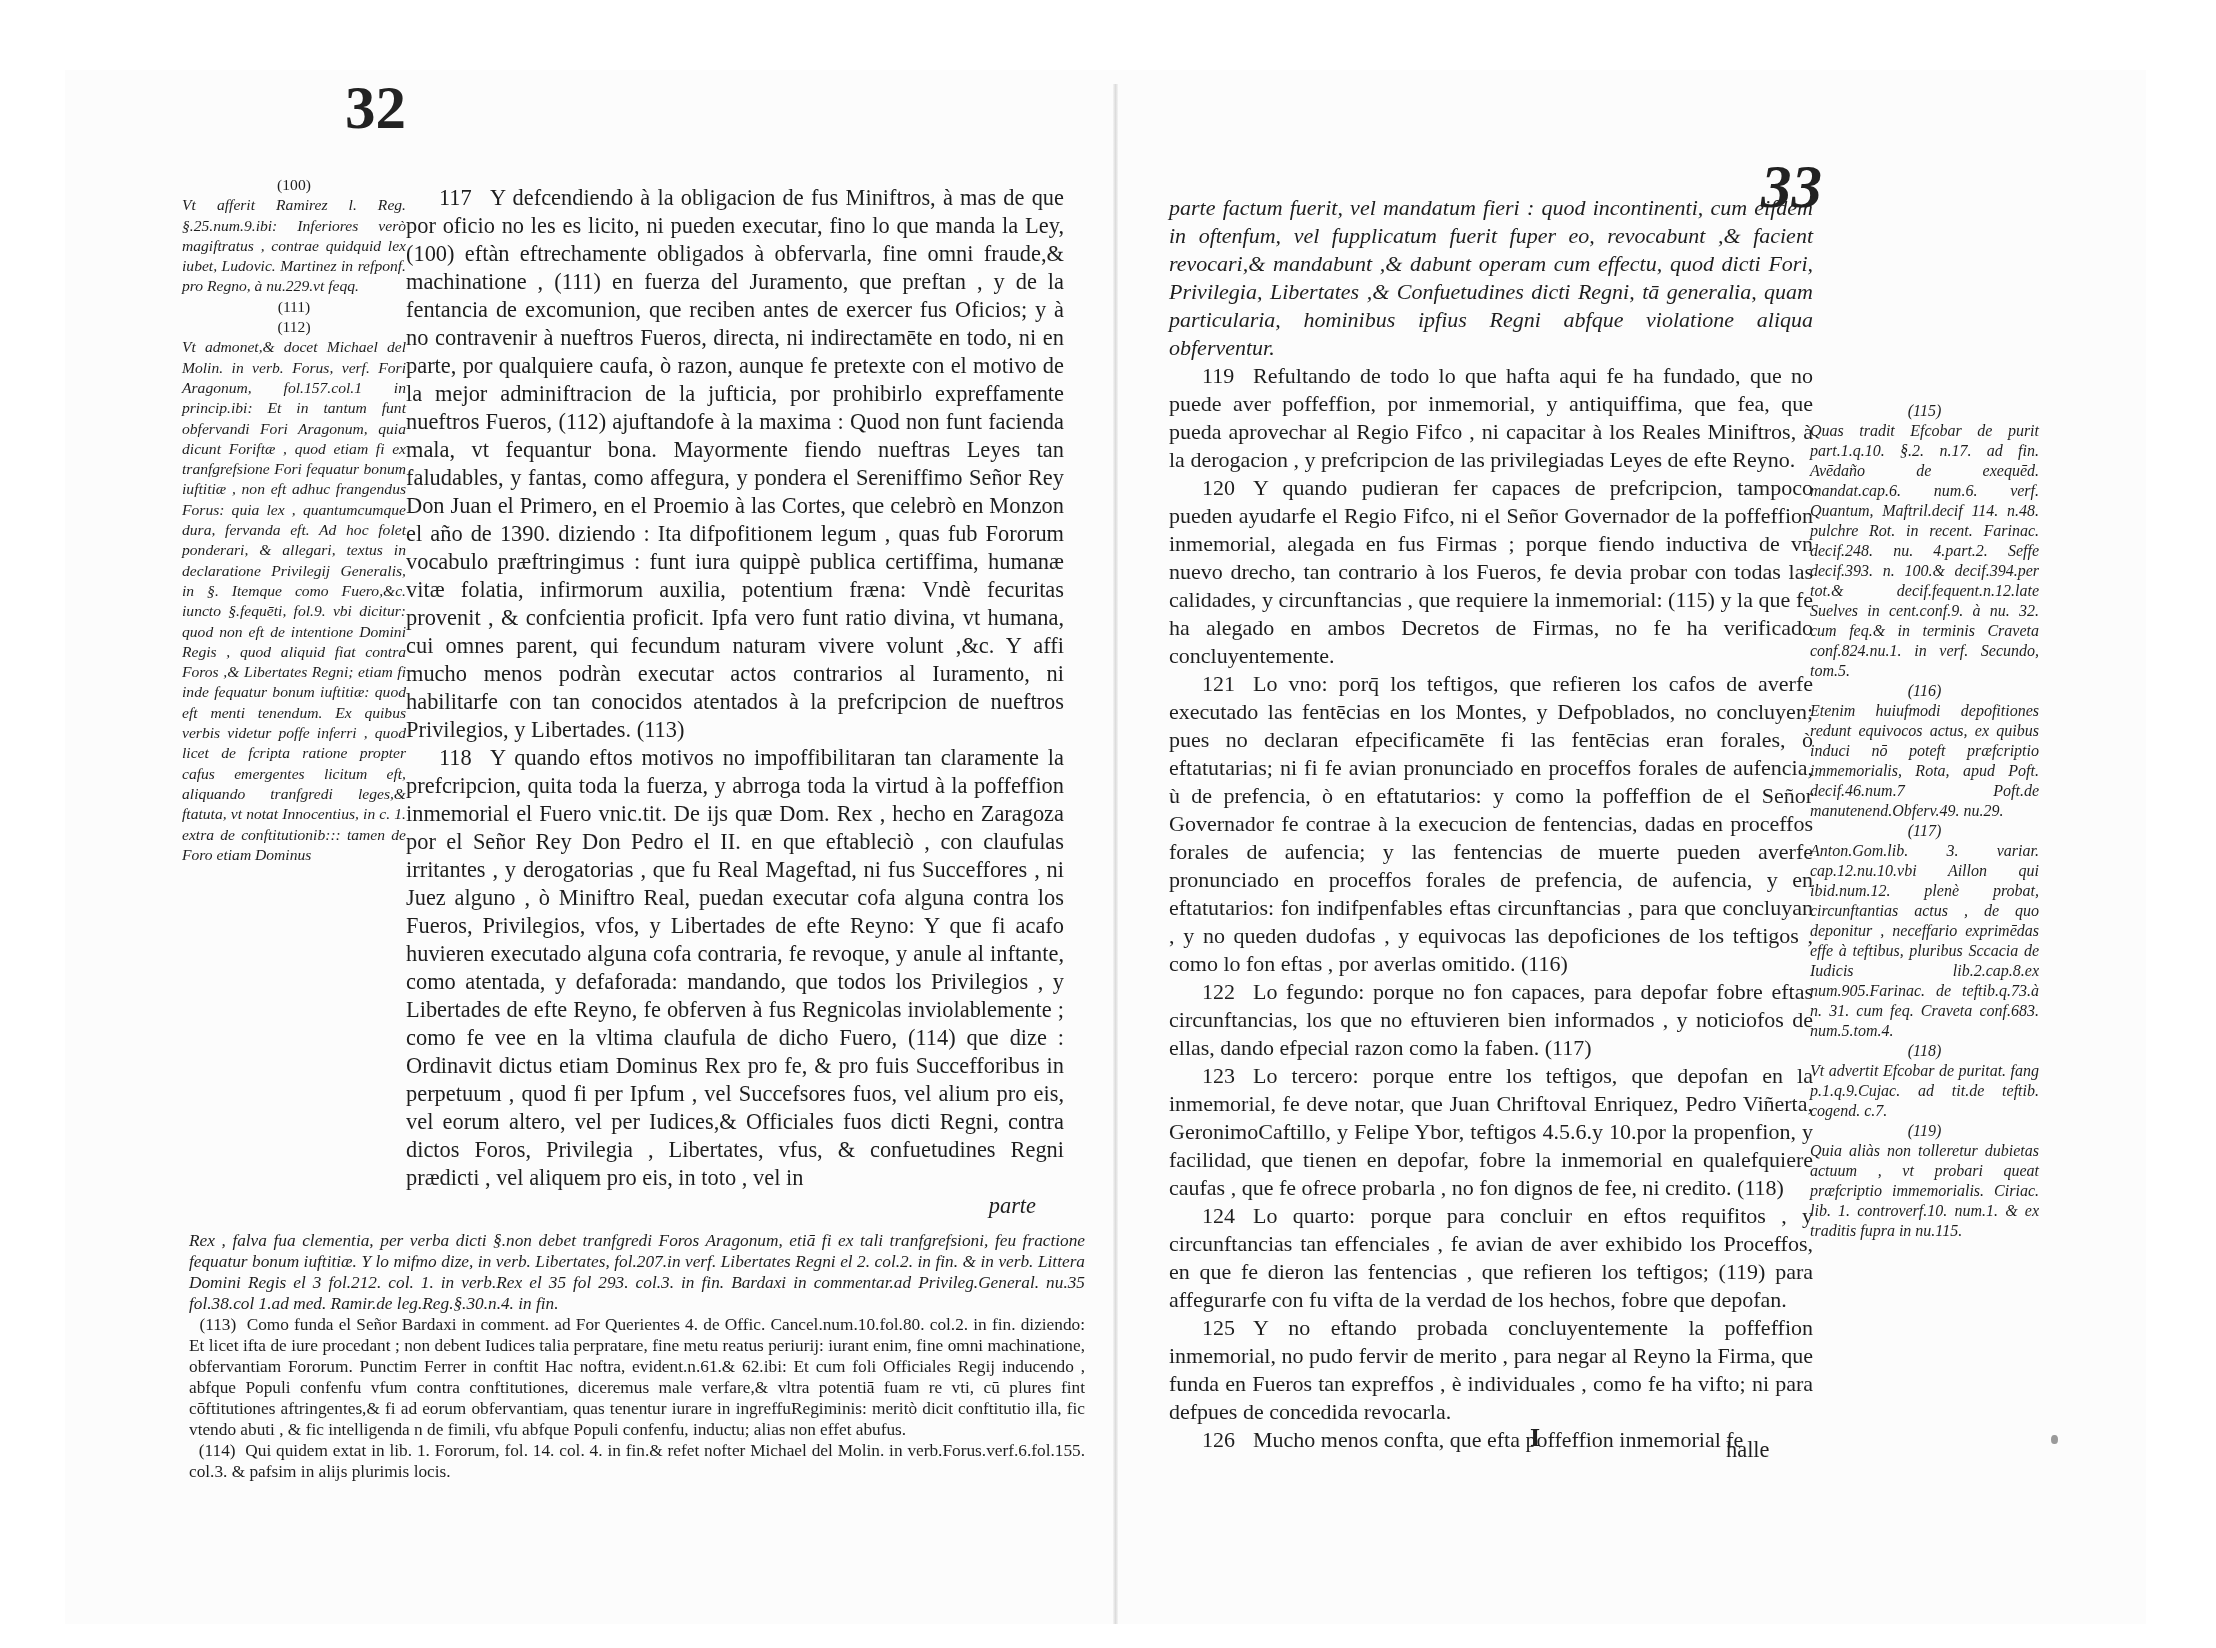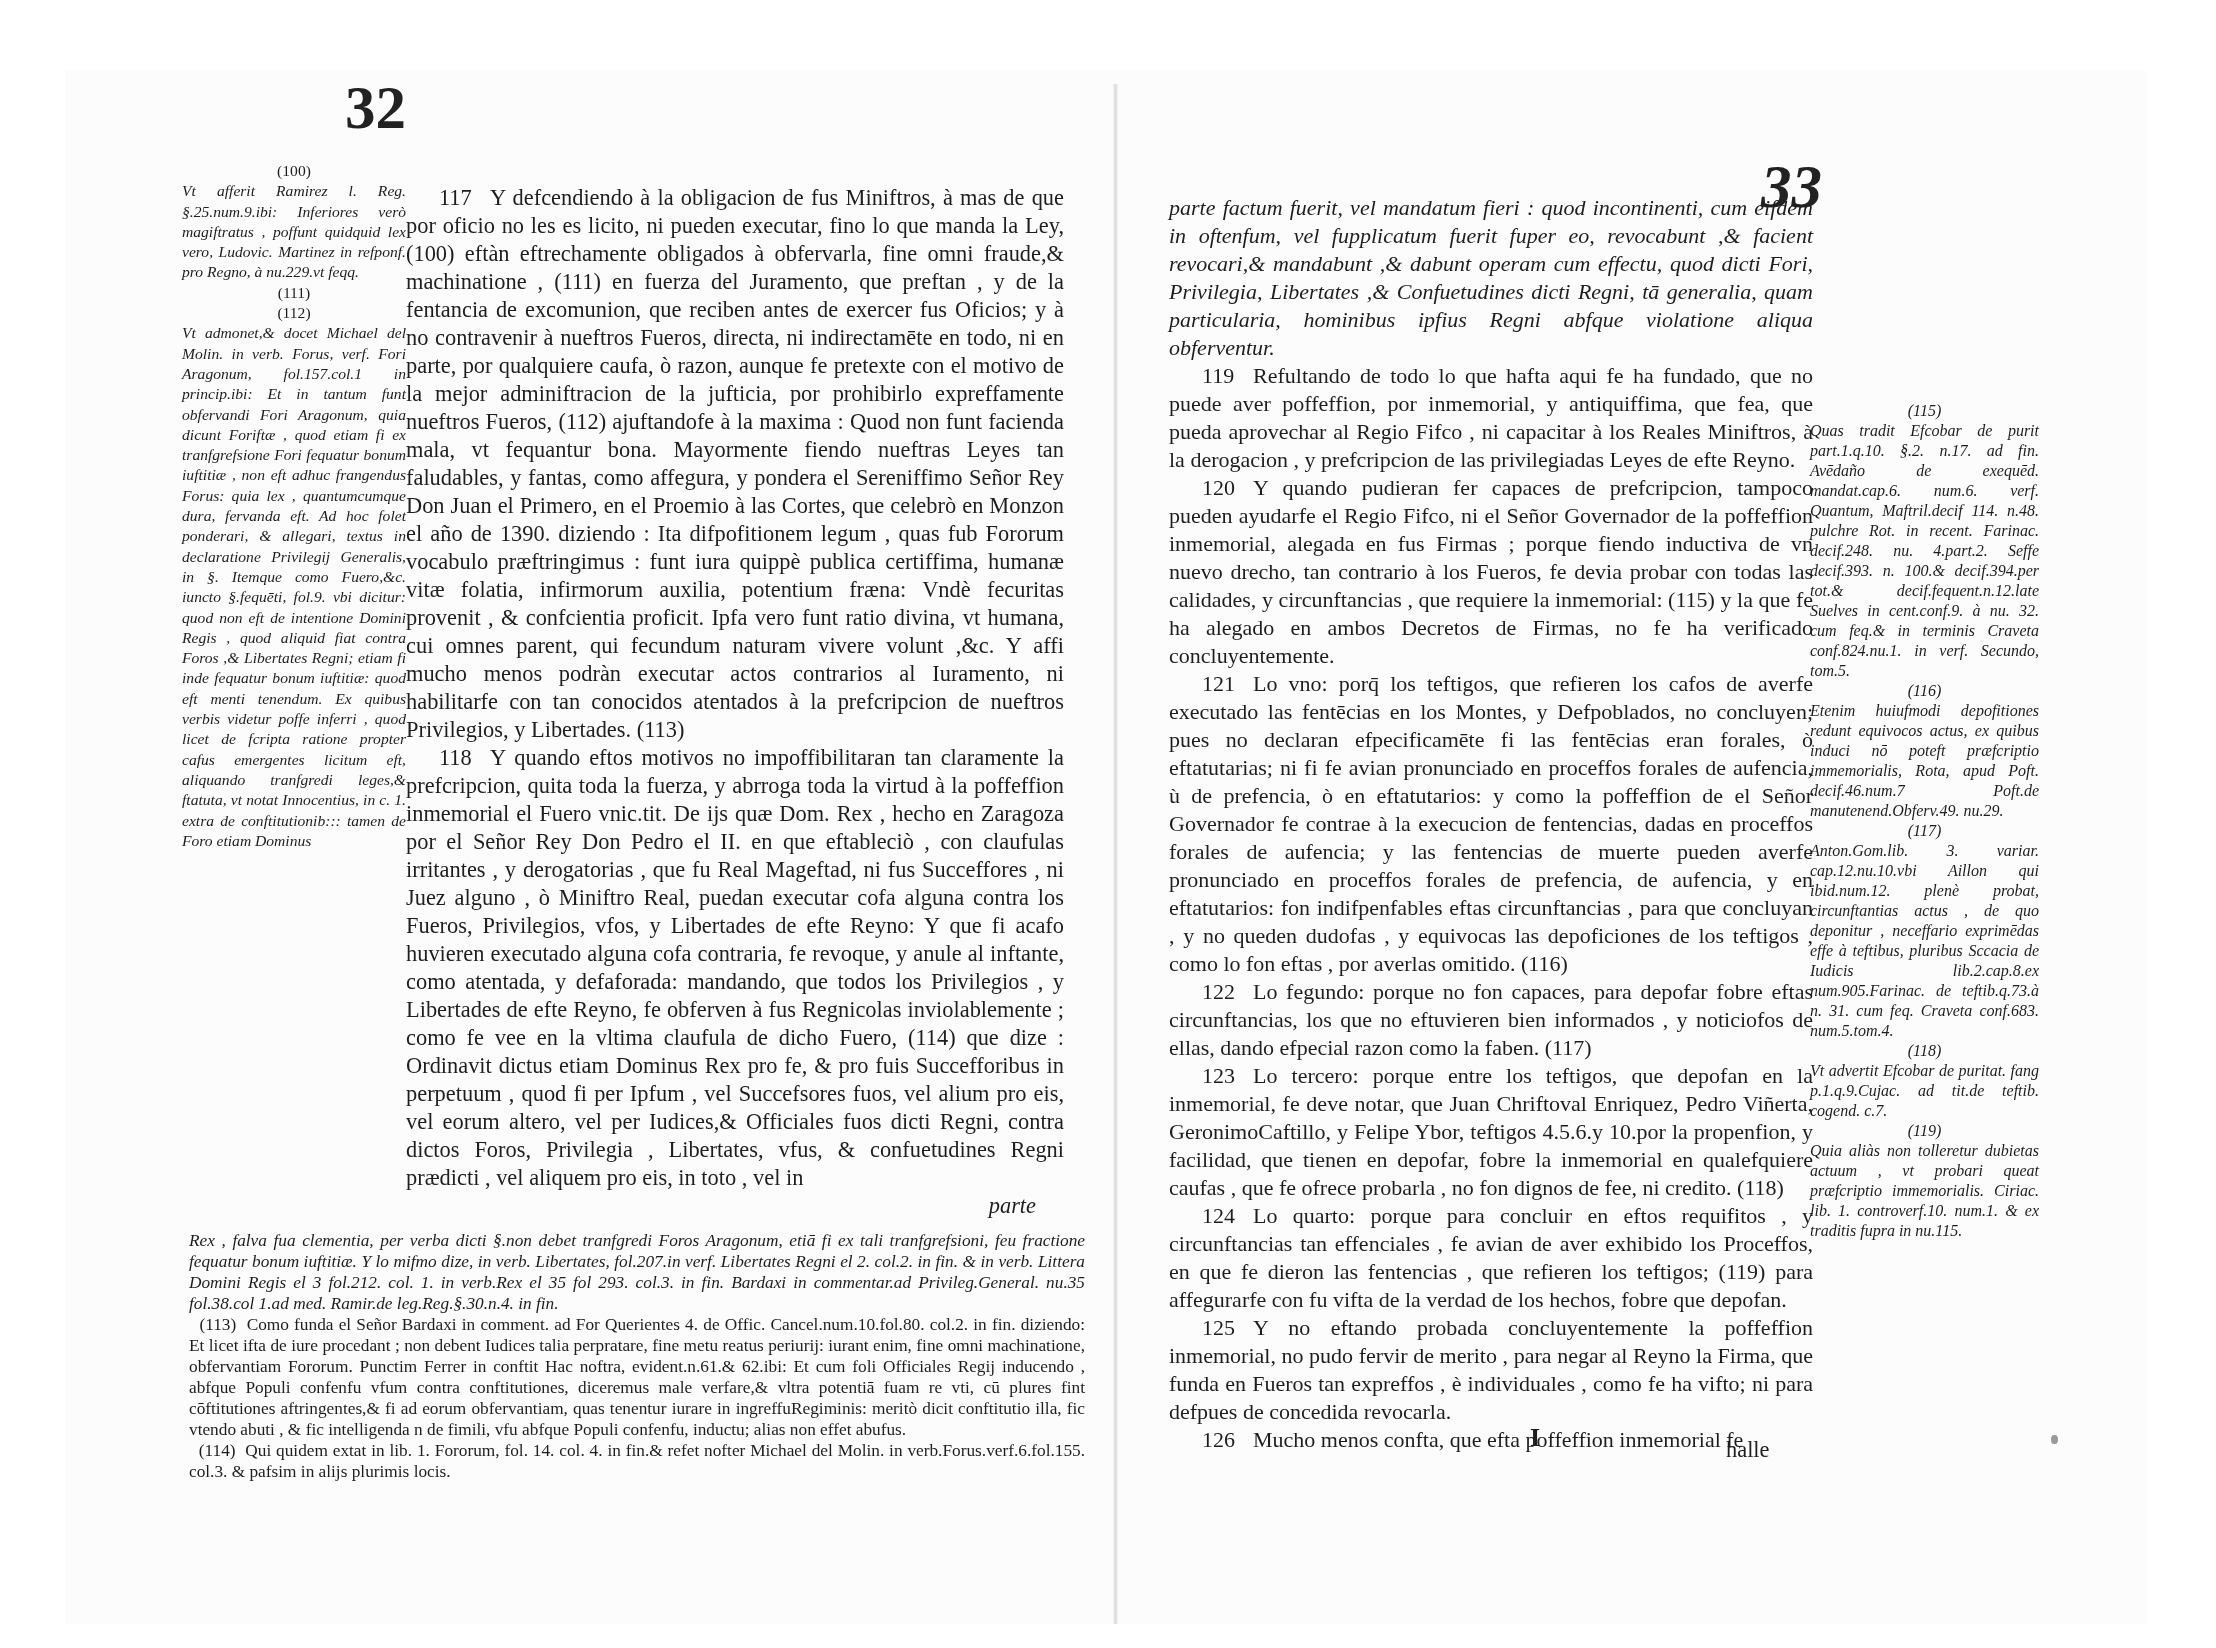--- a/index.html
+++ b/index.html
@@ -6,21 +6,21 @@
   body { width: 2216px; height: 1648px; position: relative; overflow: hidden; font-family: "Liberation Serif", "DejaVu Serif", serif; color: #1e1e1e; }
   .spread { position: absolute; left: 65px; top: 70px; width: 2081px; height: 1554px; background: #fbfbfb; }
   .page { position: absolute; top: 0; height: 1554px; background: #fcfcfc; }
   .page.left { left: 0; width: 1050px; border-right: 0.5px solid #e6e6e6; }
   .page.right { left: 1050px; width: 1031px; }
   .gutter { position: absolute; left: 1048px; top: 14px; width: 4.7px; height: 1540px; background: linear-gradient(90deg, #f4f4f4, #dcdcdc, #f4f4f4); }
   .folio { position: absolute; font-size: 61px; line-height: 1; color: #222; font-weight: bold; }
   .folio.l { left: 345px; top: 77px; }
   .folio.r { left: 1761px; top: 156px; font-style: italic; }
   .col { position: absolute; }
-  .margin-left { left: 182px; top: 161px; width: 224px; font-size: 15.6px; line-height: 20.3px; text-align: justify; }
+  .margin-left { left: 182px; top: 175px; width: 224px; font-size: 15.6px; line-height: 20.3px; text-align: justify; }
   .main-left { left: 406px; top: 184px; width: 658px; font-size: 22.4px; line-height: 28px; text-align: justify; }
   .foot-left { left: 189px; top: 1230px; width: 896px; font-size: 17.3px; line-height: 21px; text-align: justify; }
   .main-right { left: 1169px; top: 194px; width: 644px; font-size: 22px; line-height: 28px; text-align: justify; }
   .margin-right { left: 1810px; top: 401px; width: 229px; font-size: 16px; line-height: 20px; text-align: justify; font-style: italic; }
   .note-num { text-align: center; display: block; }
   .it { font-style: italic; }
   p { margin: 0; }
   .para-num { display: inline-block; width: 51px; text-indent: 0; padding-left: 33px; }
   .catch { text-align: right; font-style: italic; padding-right: 28px; }
   .sig { position: absolute; left: 1530px; top: 1423px; font-size: 26px; font-weight: bold; }
@@ -33,21 +33,21 @@
 <div class="spread">
   <div class="page left"></div>
   <div class="page right"></div>
   <div class="gutter"></div>
 </div>
 
 <div class="folio l">32</div>
 
 <div class="col margin-left">
   <span class="note-num">(100)</span>
-  <p class="it">Vt afferit Ramirez l. Reg. §.25.num.9.ibi: Inferiores verò magiftratus , poffunt quidquid lex vero, Ludovic. Martinez in refponf. pro Regno, à nu.229.vt feqq.</p>
+  <p class="it">Vt afferit Ramirez l. Reg. §.25.num.9.ibi: Inferiores verò magiftratus , contrae quidquid lex iubet, Ludovic. Martinez in refponf. pro Regno, à nu.229.vt feqq.</p>
   <span class="note-num">(111)</span>
   <span class="note-num">(112)</span>
   <p class="it">Vt admonet,&amp; docet Michael del Molin. in verb. Forus, verf. Fori Aragonum, fol.157.col.1 in princip.ibi: Et in tantum funt obfervandi Fori Aragonum, quia dicunt Foriftæ , quod etiam fi ex tranfgrefsione Fori fequatur bonum iuftitiæ , non eft adhuc frangendus Forus: quia lex , quantumcumque dura, fervanda eft. Ad hoc folet ponderari, &amp; allegari, textus in declaratione Privilegij Generalis, in §. Itemque como Fuero,&amp;c. iuncto §.fequēti, fol.9. vbi dicitur: quod non eft de intentione Domini Regis , quod aliquid fiat contra Foros ,&amp; Libertates Regni; etiam fi inde fequatur bonum iuftitiæ: quod eft menti tenendum. Ex quibus verbis videtur poffe inferri , quod licet de fcripta ratione propter cafus emergentes licitum eft, aliquando tranfgredi leges,&amp; ftatuta, vt notat Innocentius, in c. 1. extra de conftitutionib::: tamen de Foro etiam Dominus</p>
 </div>
 
 <div class="col main-left">
   <p>
     <span class="para-num">117</span><span>Y defcendiendo à la obligacion de fus Miniftros, à mas de que por oficio no les es licito, ni pueden executar, fino lo que manda la Ley,(100) eftàn eftrechamente obligados à obfervarla, fine omni fraude,&amp; machinatione , (111) en fuerza del Juramento, que preftan , y de la fentancia de excomunion, que reciben antes de exercer fus Oficios; y à no contravenir à nueftros Fueros, directa, ni indirectamēte en todo, ni en parte, por qualquiere caufa, ò razon, aunque fe pretexte con el motivo de la mejor adminiftracion de la jufticia, por prohibirlo expreffamente nueftros Fueros, (112) ajuftandofe à la maxima : Quod non funt facienda mala, vt fequantur bona. Mayormente fiendo nueftras Leyes tan faludables, y fantas, como affegura, y pondera el Sereniffimo Señor Rey Don Juan el Primero, en el Proemio à las Cortes, que celebrò en Monzon el año de 1390. diziendo : Ita difpofitionem legum , quas fub Fororum vocabulo præftringimus : funt iura quippè publica certiffima, humanæ vitæ folatia, infirmorum auxilia, potentium fræna: Vndè fecuritas provenit , &amp; confcientia proficit. Ipfa vero funt ratio divina, vt humana, cui omnes parent, qui fecundum naturam vivere volunt ,&amp;c. Y affi mucho menos podràn executar actos contrarios al Iuramento, ni habilitarfe con tan conocidos atentados à la prefcripcion de nueftros Privilegios, y Libertades. (113)</span>
   </p>
   <p>

